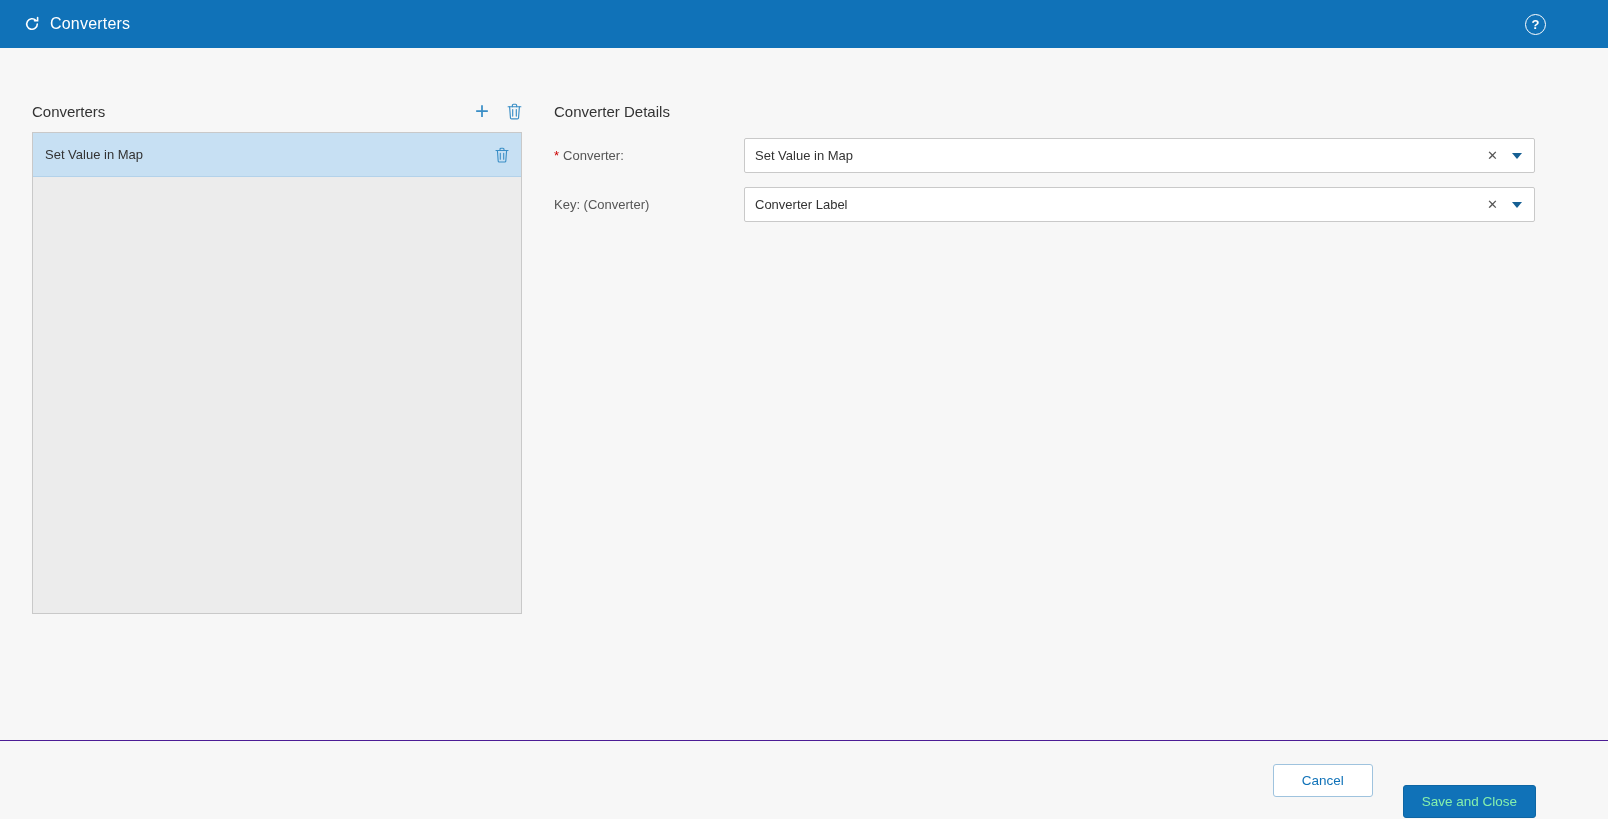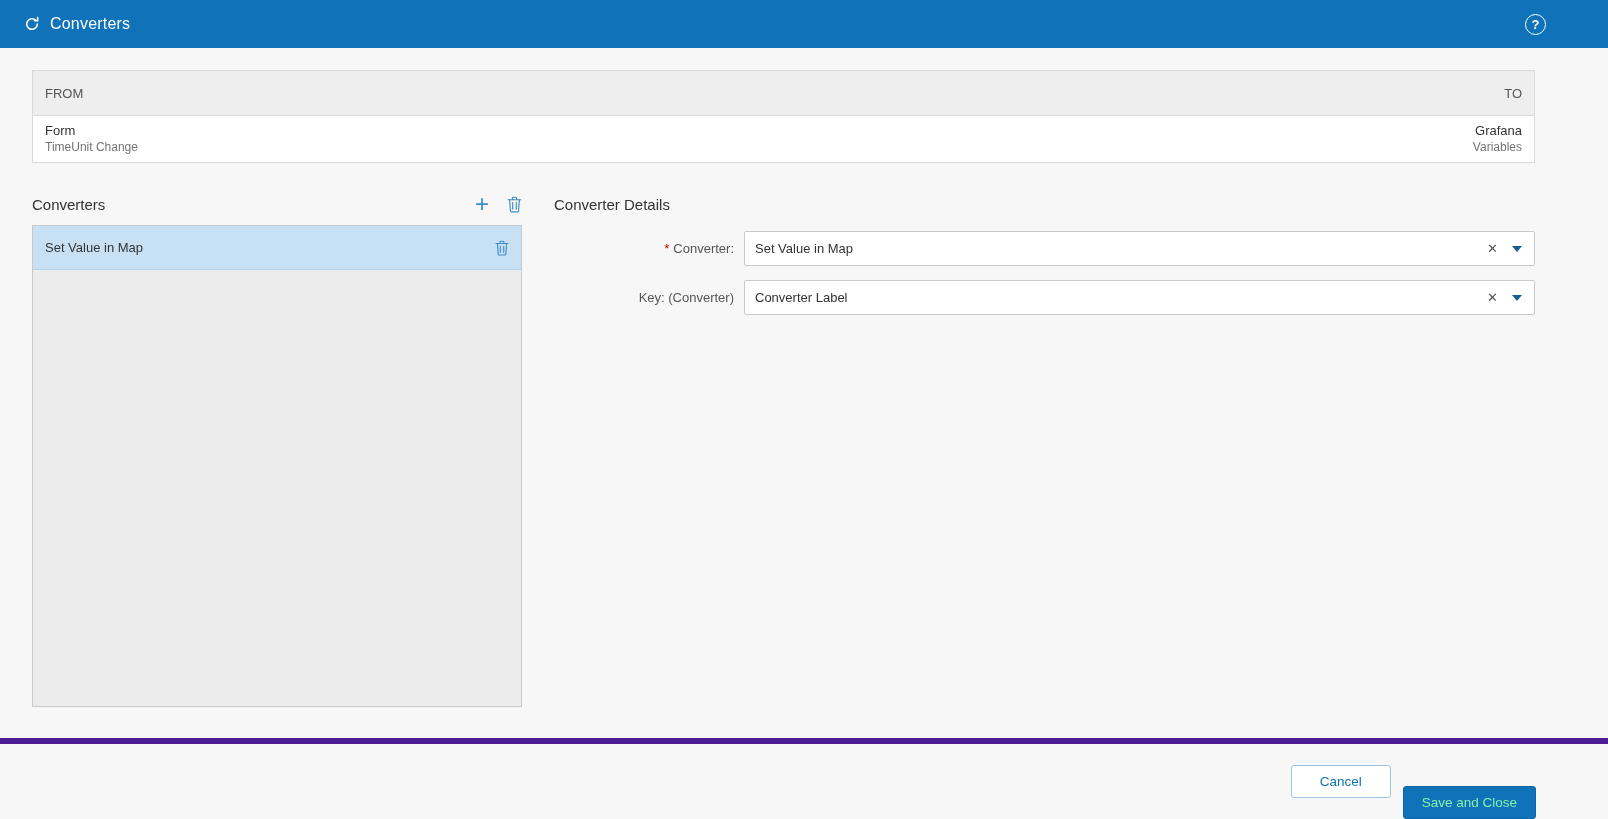--- a/index.html
+++ b/index.html
@@ -90,21 +90,21 @@
   }
   .converter-item.selected { background:#c7e0f3; border-bottom:1px solid #b3d2ea; }
   .converter-item-label { flex:1; color:#333; font-size:13px; }
 
   .right-col { flex:1; }
   .details-title { font-size:15px; color:#333; margin-bottom:14px; height:26px; display:flex; align-items:center; }
 
   .field-row { display:flex; align-items:center; margin-bottom:14px; }
   .field-label {
     width:190px; flex:0 0 190px;
-    text-align:right; padding-right:10px;
+    text-align:left; padding-right:10px;
     color:#555; font-size:13px;
   }
   .req { color:#cc0000; margin-right:4px; }
   .combo {
     flex:1; height:35px;
     background:#fff; border:1px solid #c9c9c9; border-radius:2px;
     display:flex; align-items:center;
     cursor:pointer;
   }
   .combo-value { flex:1; padding:0 10px; color:#333; font-size:13px; }
@@ -123,24 +123,24 @@
     flex:1; height:35px;
     background:#fff; border:1px solid #d4d4d4; border-radius:2px;
     padding:0 10px; font-size:13px; color:#333;
     font-family:"Liberation Sans","DejaVu Sans",sans-serif;
     outline:none;
   }
 
   
   .footer {
     flex:0 0 79px;
-    border-top:6px solid #4c1d95;
+    border-top:1px solid #4c1d95;
     background:#f7f7f7;
     display:flex; align-items:center; justify-content:flex-end;
-    gap:12px;
+    gap:30px;
     padding-right:72px;
   }
   .btn {
     height:33px;
     border-radius:3px;
     font-size:13.5px;
     font-family:"Liberation Sans","DejaVu Sans",sans-serif;
     padding:0 18px;
     cursor:pointer;
   }
@@ -168,36 +168,20 @@
         <path d="M13.6 1.6v3.1h-3.1"></path>
       </svg>
     </span>
     <span class="topbar-title">Converters</span>
   </div>
   <span class="help-icon">?</span>
 </header>
 
 <div class="content">
 
-  <div class="map-table">
-    <div class="map-table-header">
-      <span>FROM</span>
-      <span>TO</span>
-    </div>
-    <div class="map-table-row">
-      <div class="map-cell">
-        <span class="map-primary">Form</span>
-        <span class="map-secondary">TimeUnit Change</span>
-      </div>
-      <div class="map-cell to">
-        <span class="map-primary">Grafana</span>
-        <span class="map-secondary">Variables</span>
-      </div>
-    </div>
-  </div>
 
   <div class="columns">
 
     <div class="left-col">
       <div class="panel-heading-row">
         <span class="panel-title">Converters</span>
         <span class="icon-btn plus-icon">+</span>
         <span class="icon-btn">
           <svg class="trash-svg" width="15" height="17" viewBox="0 0 14 16" fill="none" stroke="#3a8ec6" stroke-width="1.1" stroke-linecap="round" stroke-linejoin="round">
             <path d="M1 3.5h12"></path>

